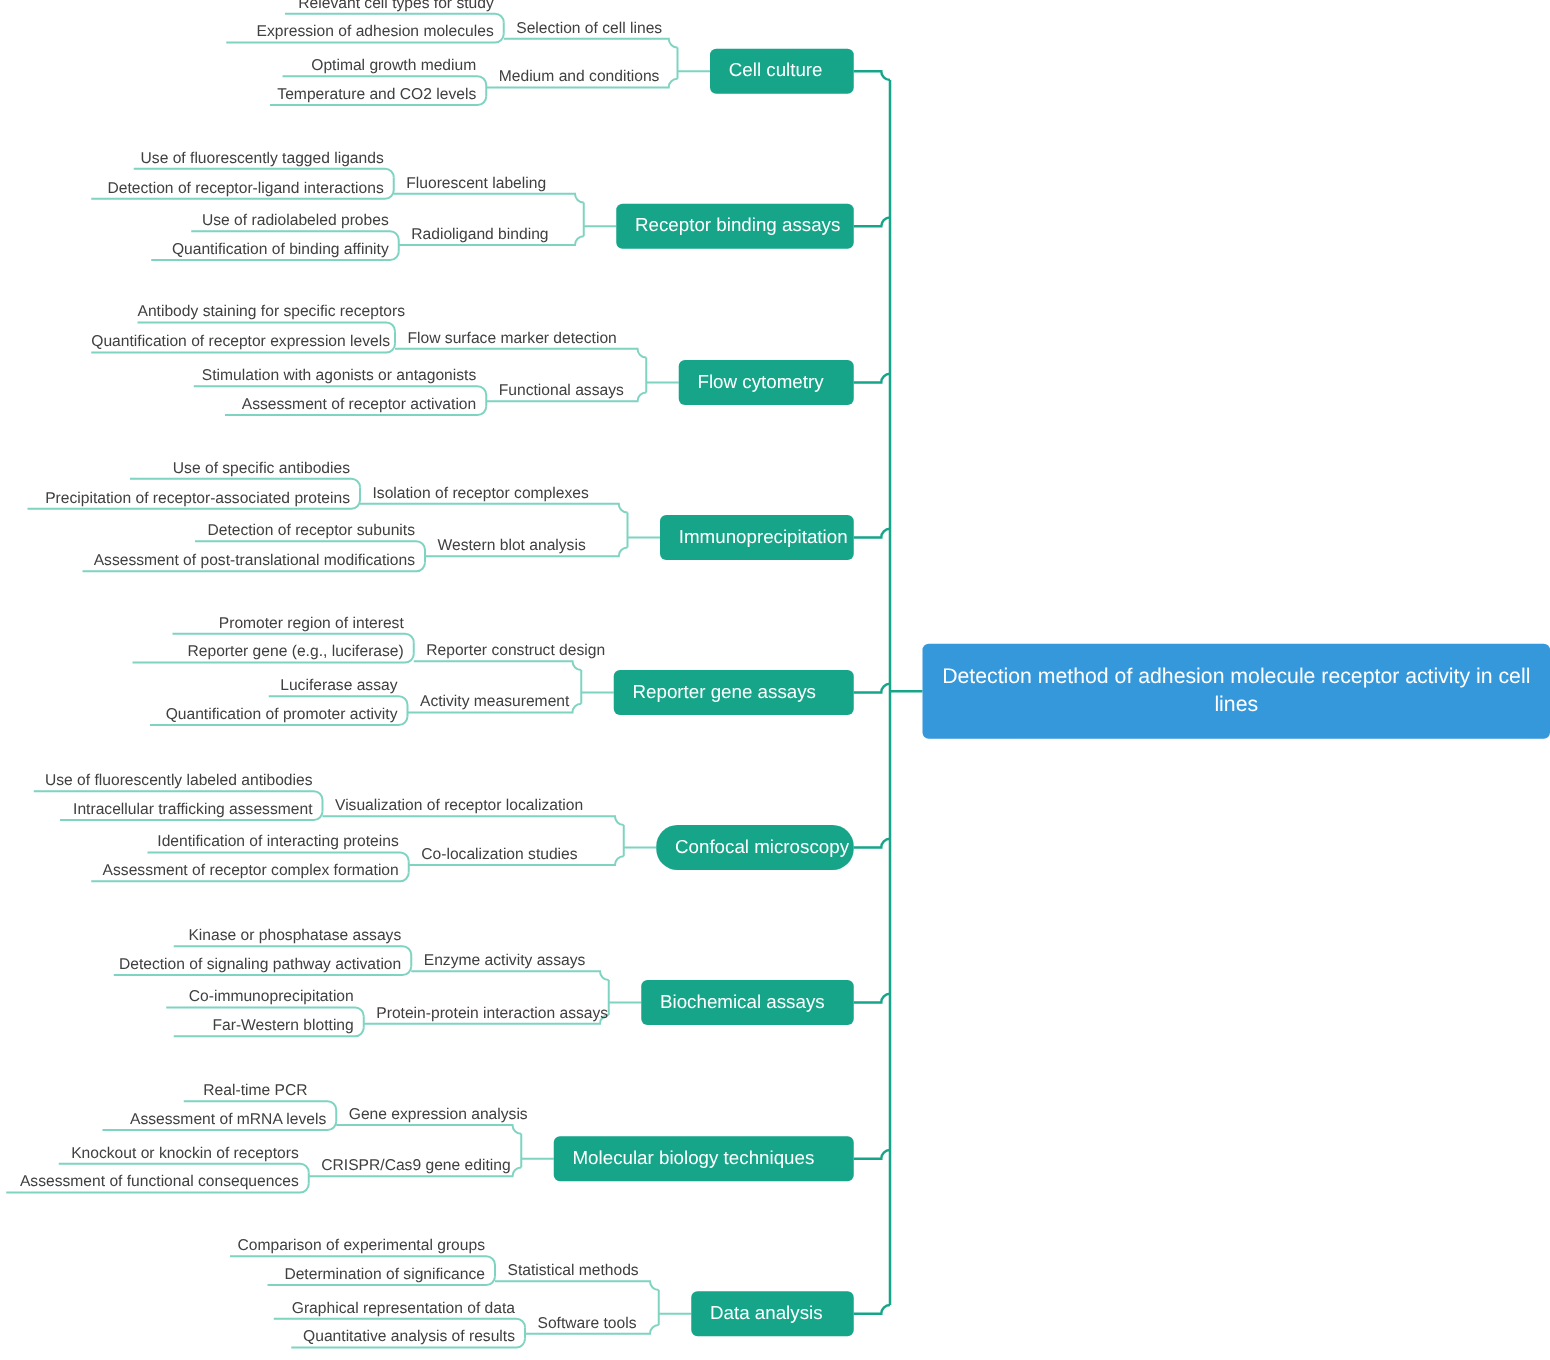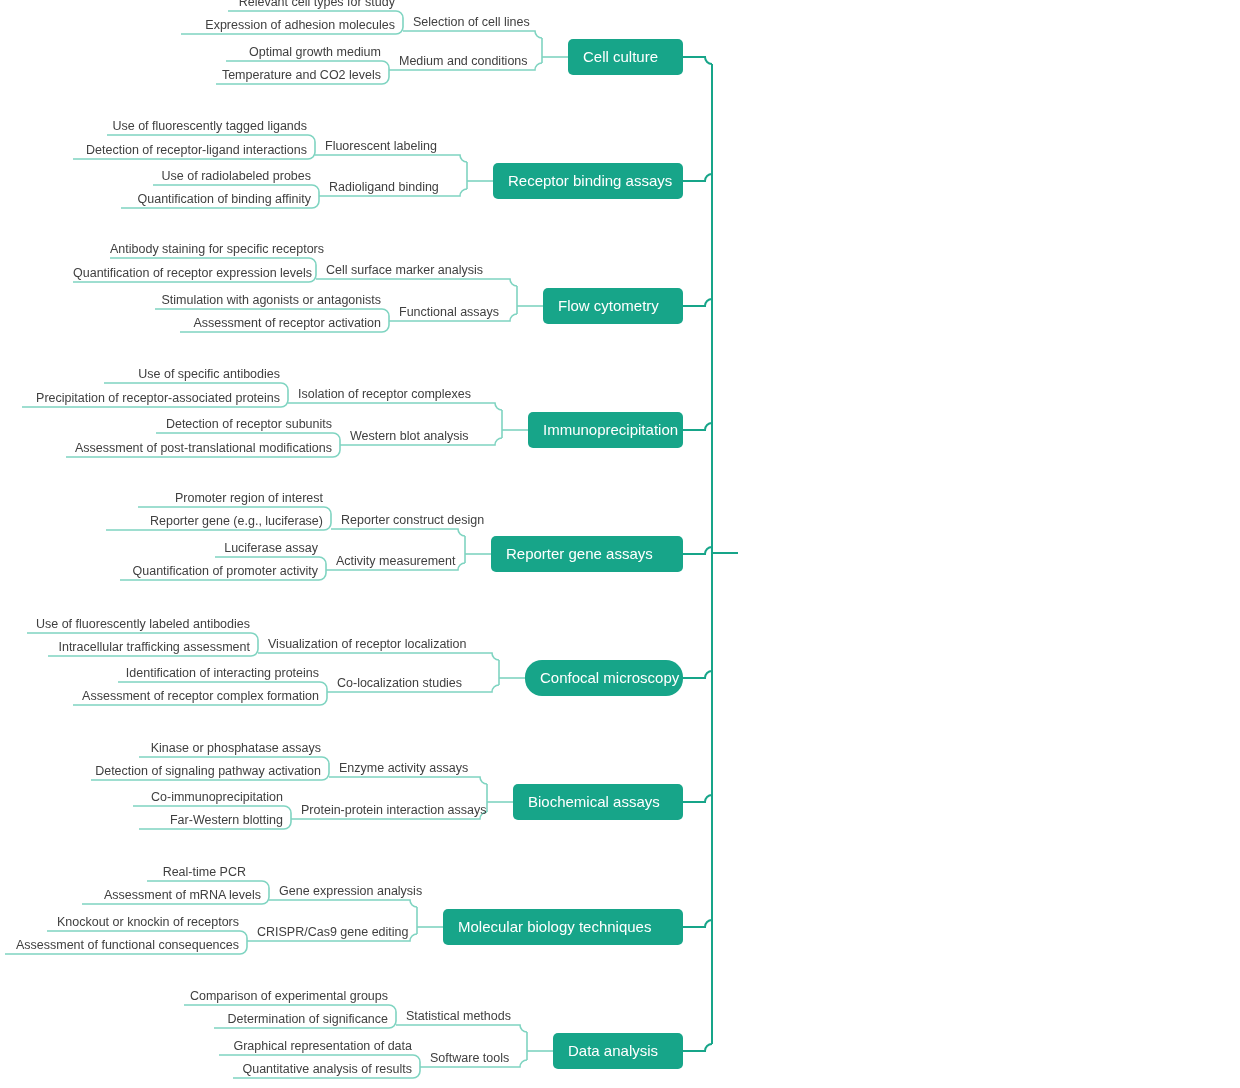--- a/index.html
+++ b/index.html
@@ -179,38 +179,39 @@
       <path d="M 527 1032 L 527 1060" fill="none" stroke="#7fd4c1" stroke-width="1.6" stroke-linecap="butt"></path>
       <path d="M 527 1051 L 553 1051" fill="none" stroke="#7fd4c1" stroke-width="1.6" stroke-linecap="butt"></path>
       <path d="M 184 1005 L 389 1005 A 7 7 0 0 1 396 1012" fill="none" stroke="#7fd4c1" stroke-width="1.6" stroke-linecap="butt"></path>
       <path d="M 214 1028 L 389 1028 A 7 7 0 0 0 396 1021" fill="none" stroke="#7fd4c1" stroke-width="1.6" stroke-linecap="butt"></path>
       <path d="M 396 1012 L 396 1021" fill="none" stroke="#7fd4c1" stroke-width="1.6" stroke-linecap="butt"></path>
       <path d="M 219 1055 L 413 1055 A 7 7 0 0 1 420 1062" fill="none" stroke="#7fd4c1" stroke-width="1.6" stroke-linecap="butt"></path>
       <path d="M 233 1078 L 413 1078 A 7 7 0 0 0 420 1071" fill="none" stroke="#7fd4c1" stroke-width="1.6" stroke-linecap="butt"></path>
       <path d="M 420 1062 L 420 1071" fill="none" stroke="#7fd4c1" stroke-width="1.6" stroke-linecap="butt"></path>
     </svg>
 
+  <div class="root-node" style="left: 738px; width: 502px; top: 515px; height: 76px;">Detection method of adhesion molecule receptor activity in cell lines</div>
 
   <div id="nodes">
       <div class="branch-node" style="left: 568px; top: 39px; width: 115px;">Cell culture</div>
       <div class="mid-label" style="left: 413px; top: 16px;">Selection of cell lines</div>
       <div class="leaf-label" style="left: 228px; width: 167px; top: -4px;">Relevant cell types for study</div>
       <div class="leaf-label" style="left: 181px; width: 214px; top: 19px;">Expression of adhesion molecules</div>
       <div class="mid-label" style="left: 399px; top: 55px;">Medium and conditions</div>
       <div class="leaf-label" style="left: 226px; width: 155px; top: 46px;">Optimal growth medium</div>
       <div class="leaf-label" style="left: 216px; width: 165px; top: 69px;">Temperature and CO2 levels</div>
       <div class="branch-node" style="left: 493px; top: 163px; width: 190px;">Receptor binding assays</div>
       <div class="mid-label" style="left: 325px; top: 140px;">Fluorescent labeling</div>
       <div class="leaf-label" style="left: 107px; width: 200px; top: 120px;">Use of fluorescently tagged ligands</div>
       <div class="leaf-label" style="left: 73px; width: 234px; top: 144px;">Detection of receptor-ligand interactions</div>
       <div class="mid-label" style="left: 329px; top: 181px;">Radioligand binding</div>
       <div class="leaf-label" style="left: 153px; width: 158px; top: 170px;">Use of radiolabeled probes</div>
       <div class="leaf-label" style="left: 121px; width: 190px; top: 193px;">Quantification of binding affinity</div>
       <div class="branch-node" style="left: 543px; top: 288px; width: 140px;">Flow cytometry</div>
-      <div class="mid-label" style="left: 326px; top: 264px;">Cell surface marker analysis</div>
+      <div class="mid-label" style="left: 326px; top: 264px;">Flow surface marker detection</div>
       <div class="leaf-label" style="left: 110px; width: 198px; top: 243px;">Antibody staining for specific receptors</div>
       <div class="leaf-label" style="left: 73px; width: 235px; top: 267px;">Quantification of receptor expression levels</div>
       <div class="mid-label" style="left: 399px; top: 306px;">Functional assays</div>
       <div class="leaf-label" style="left: 155px; width: 226px; top: 294px;">Stimulation with agonists or antagonists</div>
       <div class="leaf-label" style="left: 180px; width: 201px; top: 317px;">Assessment of receptor activation</div>
       <div class="branch-node" style="left: 528px; top: 412px; width: 155px;">Immunoprecipitation</div>
       <div class="mid-label" style="left: 298px; top: 388px;">Isolation of receptor complexes</div>
       <div class="leaf-label" style="left: 104px; width: 176px; top: 368px;">Use of specific antibodies</div>
       <div class="leaf-label" style="left: 22px; width: 258px; top: 392px;">Precipitation of receptor-associated proteins</div>
       <div class="mid-label" style="left: 350px; top: 430px;">Western blot analysis</div>

